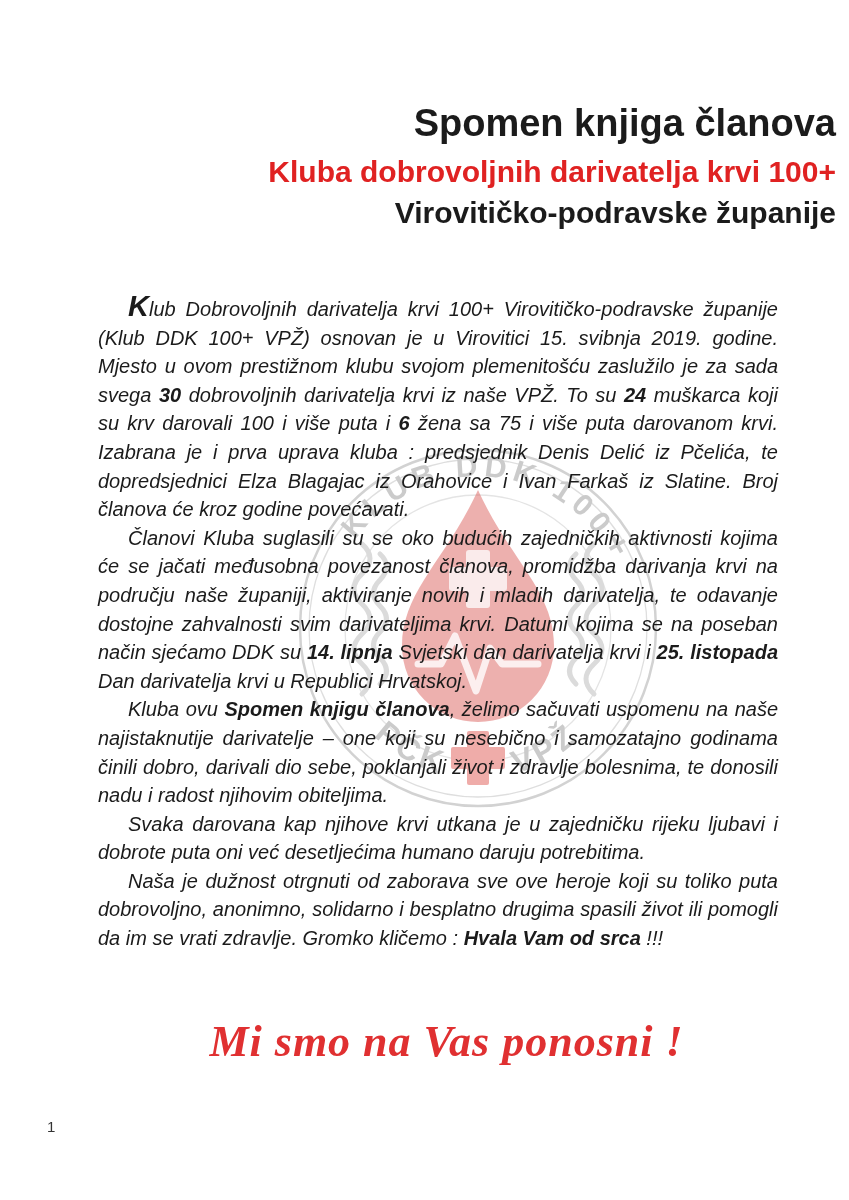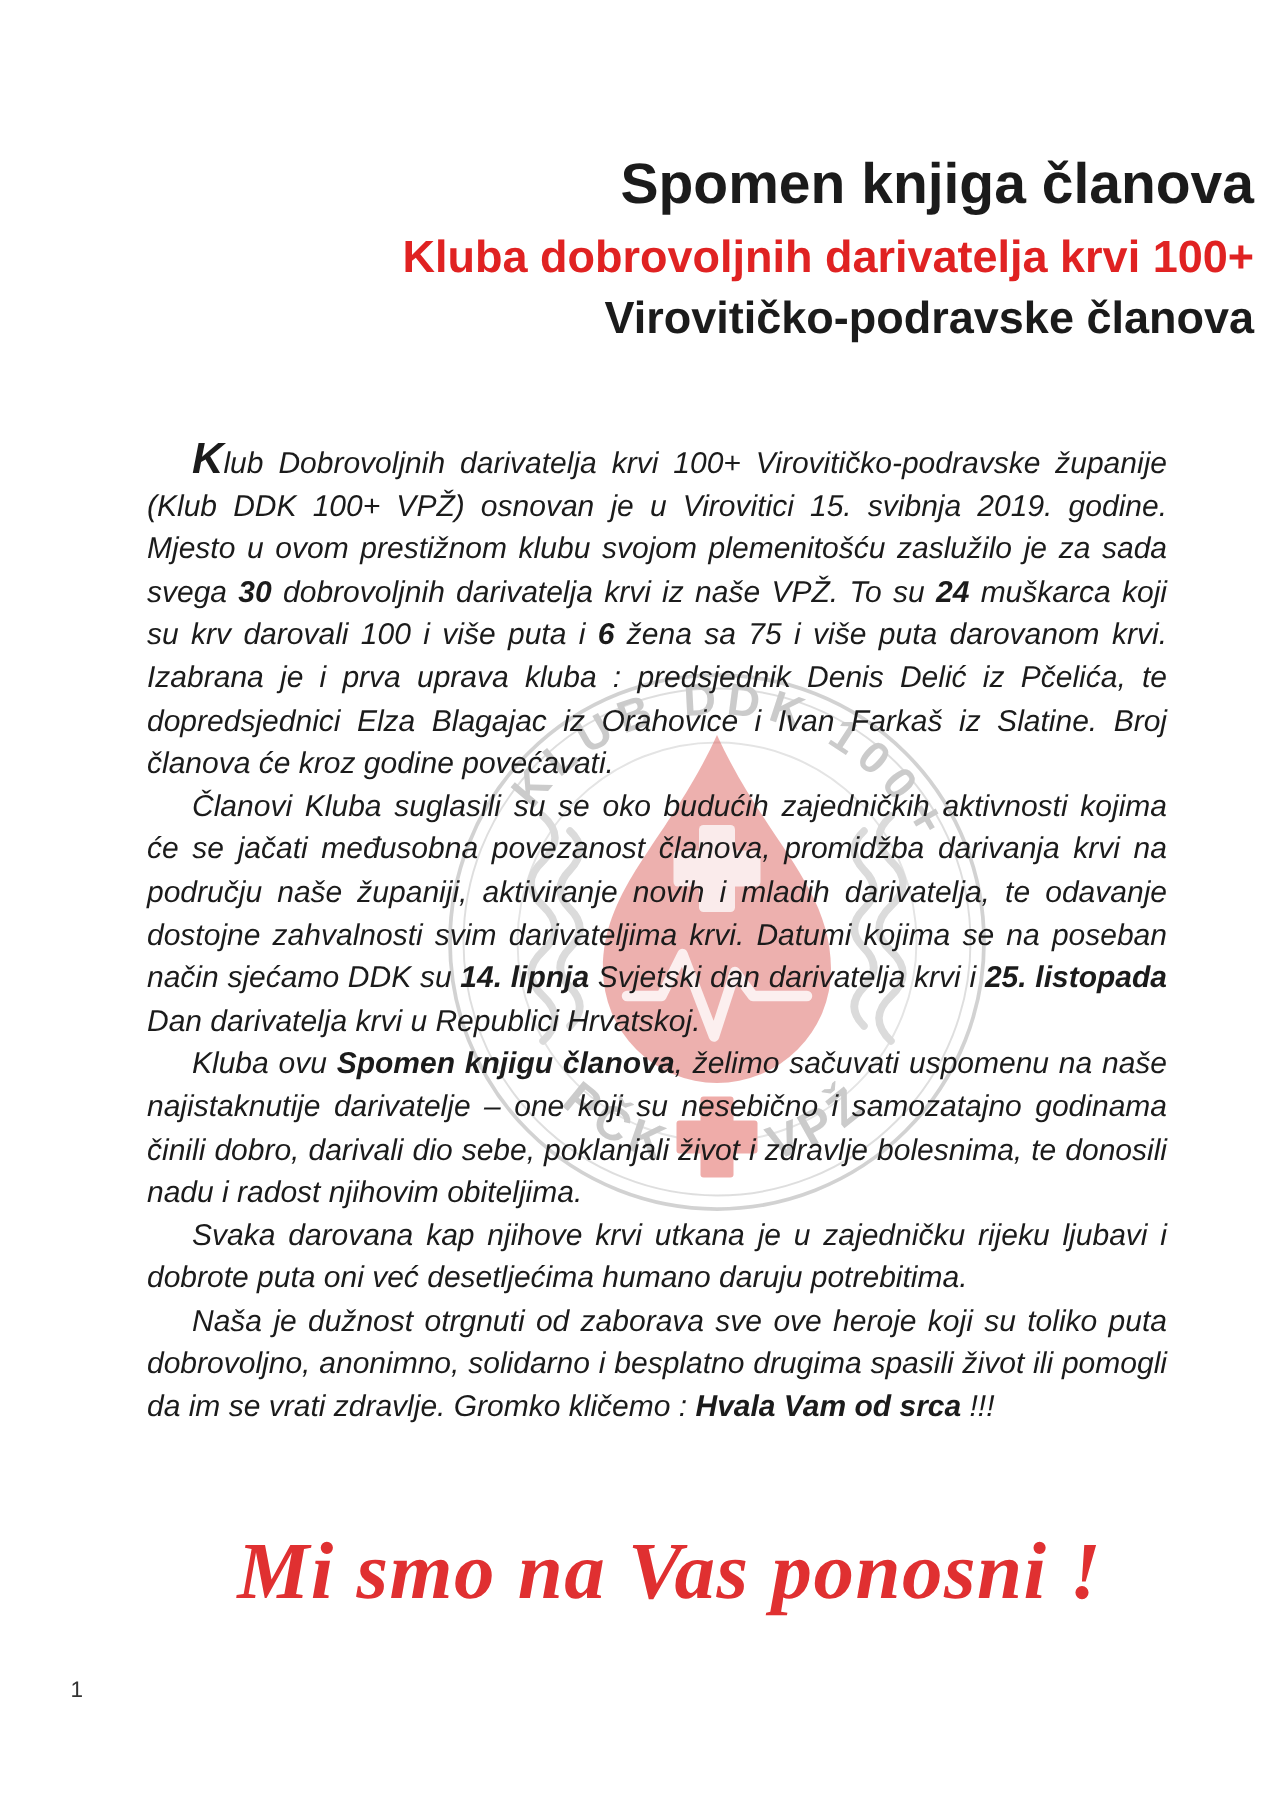--- a/index.html
+++ b/index.html
@@ -51,21 +51,21 @@
   .body-text .lead{font-weight:bold;font-size:29px;line-height:1;}
 
   
   .slogan{
     position:absolute;
     top:1016px;left:0;right:0;
     text-align:center;
     font-family:"Liberation Serif",serif;
     font-style:italic;
     font-weight:bold;
-    font-size:54px;
+    font-size:44px;
     letter-spacing:1px;
     color:#e03031;
     padding-left:44px;
   }
 
   
   .page-number{
     position:absolute;
     left:47px;top:1118px;
     font-size:15px;
@@ -128,21 +128,21 @@
         <rect x="188" y="122" width="24" height="58" rx="3"></rect>
         <rect x="171" y="139" width="58" height="24" rx="3"></rect>
       </g>
       <polyline points="140,236 163,236 177,208 198,263 212,220 224,236 260,236" fill="none" stroke="#ffffff" stroke-width="7" opacity="0.8" stroke-linejoin="round" stroke-linecap="round"></polyline>
     </g>
   </svg>
 
   <header class="title-block">
     <h1>Spomen knjiga članova</h1>
     <h2>Kluba dobrovoljnih darivatelja krvi 100+</h2>
-    <h3>Virovitičko-podravske članova</h3>
+    <h3>Virovitičko-podravske županije</h3>
   </header>
 
   <main class="body-text">
       <p class="para"><span class="lead">K</span><span>lub  Dobrovoljnih darivatelja krvi 100+ Virovitičko-podravske županije (Klub DDK 100+ VPŽ) osnovan je u Virovitici 15. svibnja 2019. godine. Mjesto u ovom prestižnom klubu svojom plemenitošću zaslužilo je za sada svega </span><span class="b">30</span><span> dobrovoljnih darivatelja krvi iz naše VPŽ. To su </span><span class="b">24</span><span> muškarca koji su krv darovali 100 i više puta i </span><span class="b">6</span><span> žena sa 75 i više puta darovanom krvi. Izabrana je i prva uprava kluba : predsjednik Denis Delić iz Pčelića, te dopredsjednici Elza Blagajac iz Orahovice i Ivan Farkaš iz Slatine. Broj članova će kroz godine povećavati.</span></p>
       <p class="para"><span>Članovi Kluba suglasili su se oko budućih zajedničkih aktivnosti kojima će se jačati međusobna povezanost članova, promidžba darivanja krvi na području naše županiji, aktiviranje novih i mladih darivatelja, te odavanje dostojne zahvalnosti svim darivateljima krvi. Datumi kojima se na poseban način sjećamo DDK su </span><span class="b">14. lipnja</span><span> Svjetski dan darivatelja krvi i </span><span class="b">25. listopada</span><span> Dan darivatelja krvi u Republici Hrvatskoj.</span></p>
       <p class="para"><span>Kluba ovu </span><span class="b">Spomen knjigu članova</span><span>, želimo sačuvati uspomenu na naše najistaknutije darivatelje – one koji su nesebično i samozatajno godinama činili dobro, darivali dio sebe, poklanjali život i zdravlje bolesnima, te donosili nadu i radost njihovim obiteljima.</span></p>
       <p class="para"><span>Svaka darovana kap njihove krvi utkana je u zajedničku rijeku ljubavi i dobrote puta oni već desetljećima humano daruju potrebitima.</span></p>
       <p class="para"><span>Naša je dužnost otrgnuti od zaborava sve ove heroje koji su toliko puta dobrovoljno, anonimno, solidarno i besplatno drugima spasili život ili pomogli da im se vrati zdravlje. Gromko kličemo : </span><span class="b">Hvala Vam od srca</span><span> !!!</span></p>
     </main>
 

